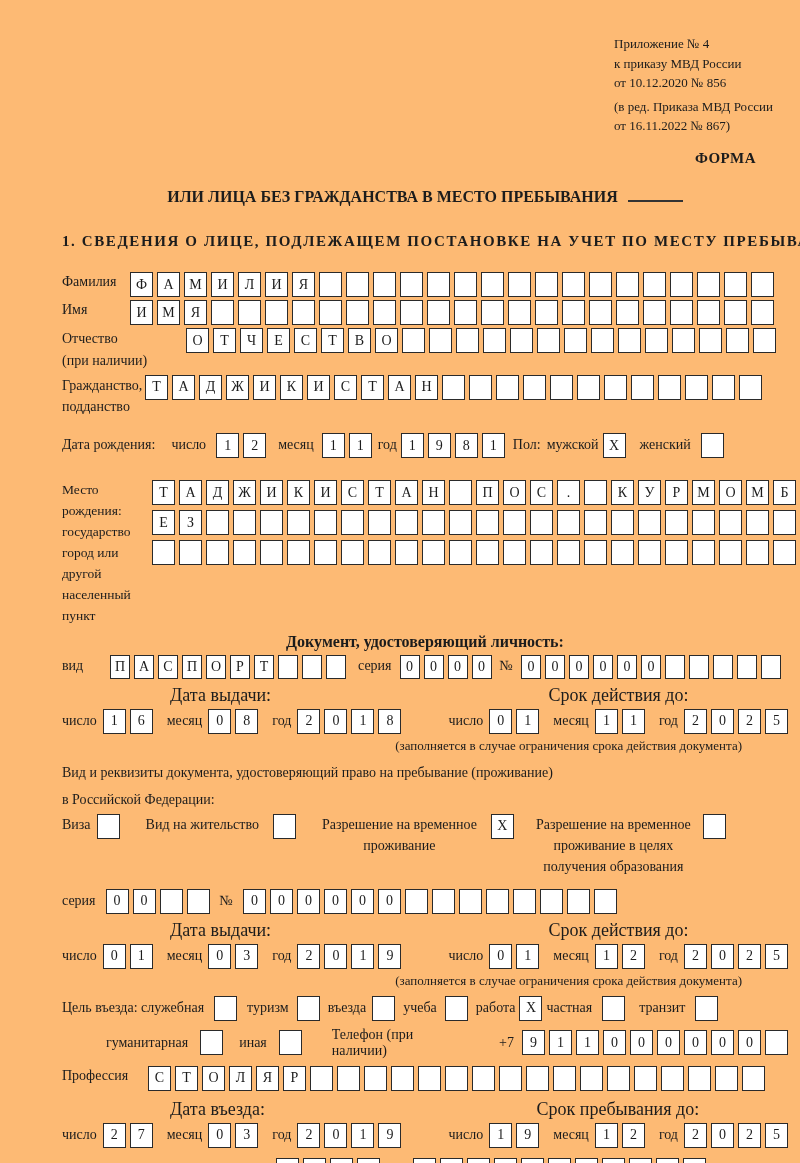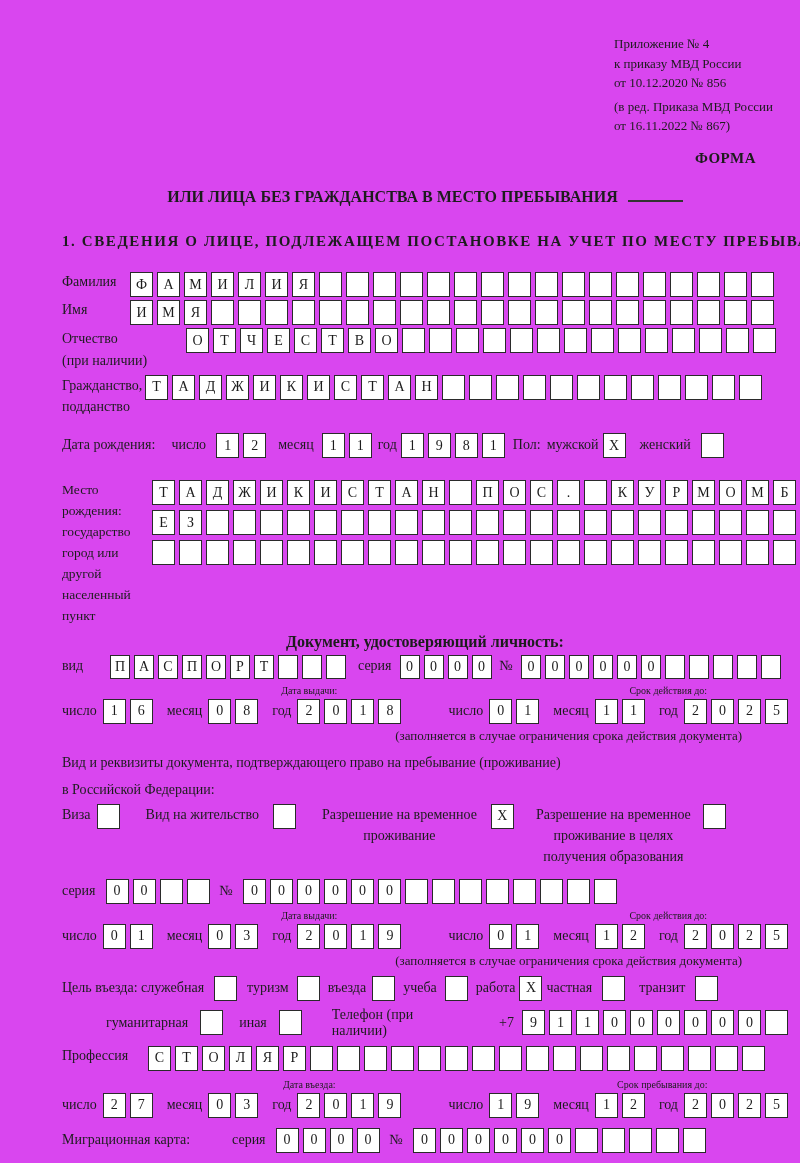--- a/index.html
+++ b/index.html
@@ -1,18 +1,18 @@
 <!DOCTYPE html>
 <html><head>
 <meta charset="utf-8">
 <style>
   * { margin:0; padding:0; box-sizing:border-box; }
   html,body { background:#ffffff; }
   .page {
-    width:800px; height:1163px; background:#d946ef; overflow:hidden;
+    width:800px; height:1163px; background:#fdba74; overflow:hidden;
     font-family:"Liberation Serif", serif; color:#1c1c1c;
     padding:34px 12px 0 62px; position:relative;
   }
   
   .ref { margin-left:552px; font-size:13px; line-height:1.5; }
   .ref .gap { margin-top:4px; }
   .forma { text-align:right; padding-right:32px; font-weight:bold; font-size:15px; margin-top:14px; letter-spacing:0.5px; }
   .title { text-align:center; font-weight:bold; font-size:16px; margin-top:18px; line-height:1.55; }
   .blank-line { display:inline-block; width:55px; border-bottom:2px solid #333; height:14px; margin-left:10px; }
   .section-heading { font-weight:bold; font-size:15px; margin-top:24px; letter-spacing:1.6px; white-space:nowrap; }
@@ -24,21 +24,21 @@
     display:flex; align-items:center; justify-content:center; font-size:14px;
   }
   .cells.sm .cell { width:20px; min-width:20px; height:24px; }
   .lbl { font-size:14px; line-height:1.45; flex-shrink:0; }
   .lbl-col { font-size:14px; line-height:1.55; flex-shrink:0; }
   .stack { display:flex; flex-direction:column; gap:5px; }
   .doc-heading { text-align:center; font-weight:bold; font-size:16px; margin-top:6px; }
   .dateline { display:flex; margin-top:6px; }
   .dgroup { }
   .dgroup.left { width:396px; }
-  .dhead { font-size:10px; padding-left:108px; margin-bottom:3px;text-align:center; }
+  .dhead { font-size:18px; padding-left:108px; margin-bottom:3px; }
   .dgroup.right .dhead { padding-left:100px; }
   .drow { display:flex; align-items:center; }
   .drow .w { font-size:14px; margin-right:6px; }
   .drow .grp { margin-right:14px; }
   .note-right { text-align:right; padding-right:46px; font-size:13px; margin-top:4px; }
   .plain { font-size:14px; line-height:1.8; margin-top:6px; }
   .opt-row { display:flex; align-items:flex-start; margin-top:2px; }
   .opt { display:flex; align-items:flex-start; }
   .opt .olbl { font-size:14px; line-height:1.5; text-align:center; }
   .inline-row { display:flex; align-items:center; margin-top:8px; }
@@ -387,21 +387,21 @@
             <span class="cell">2</span>
             <span class="cell">0</span>
             <span class="cell">2</span>
             <span class="cell">5</span>
           </div>
       </div>
     </div>
   </div>
   <div class="note-right">(заполняется в случае ограничения срока действия документа)</div>
 
-  <div class="plain">Вид и реквизиты документа, подтверждающего право на пребывание (проживание)</div>
+  <div class="plain">Вид и реквизиты документа, удостоверяющий право на пребывание (проживание)</div>
   <div class="plain" style="margin-top:2px">в Российской Федерации:</div>
 
   <div class="opt-row">
     <div class="opt">
       <span class="olbl">Виза</span>
       <div class="cells" style="margin-left:6px">
           <span class="cell"></span>
         </div>
     </div>
     <div class="opt" style="margin-left:26px">

